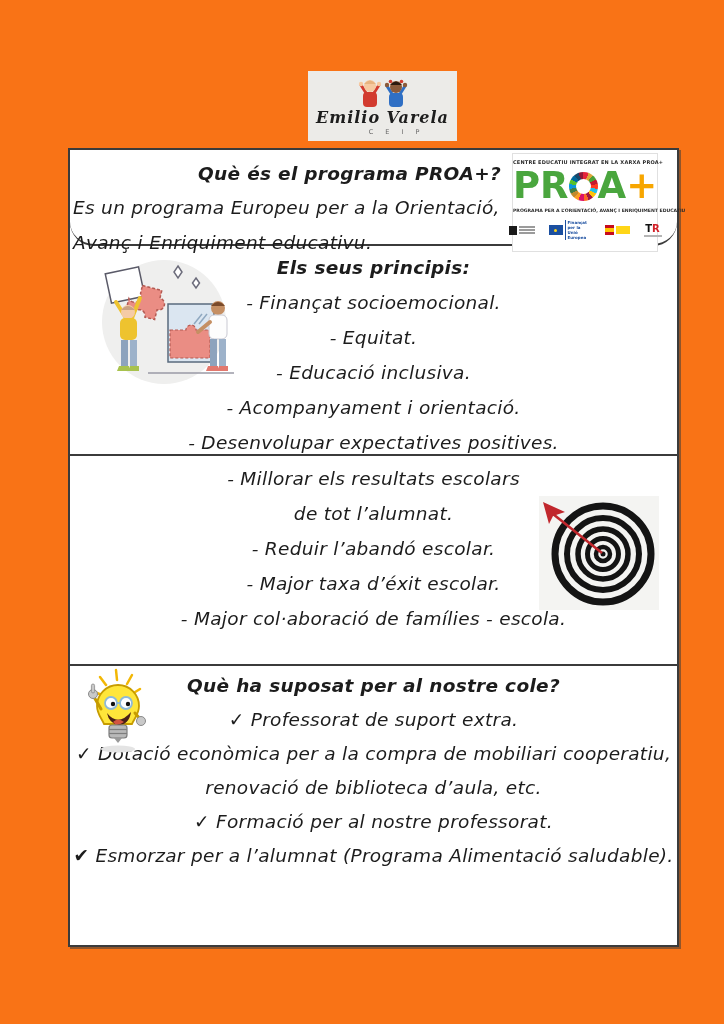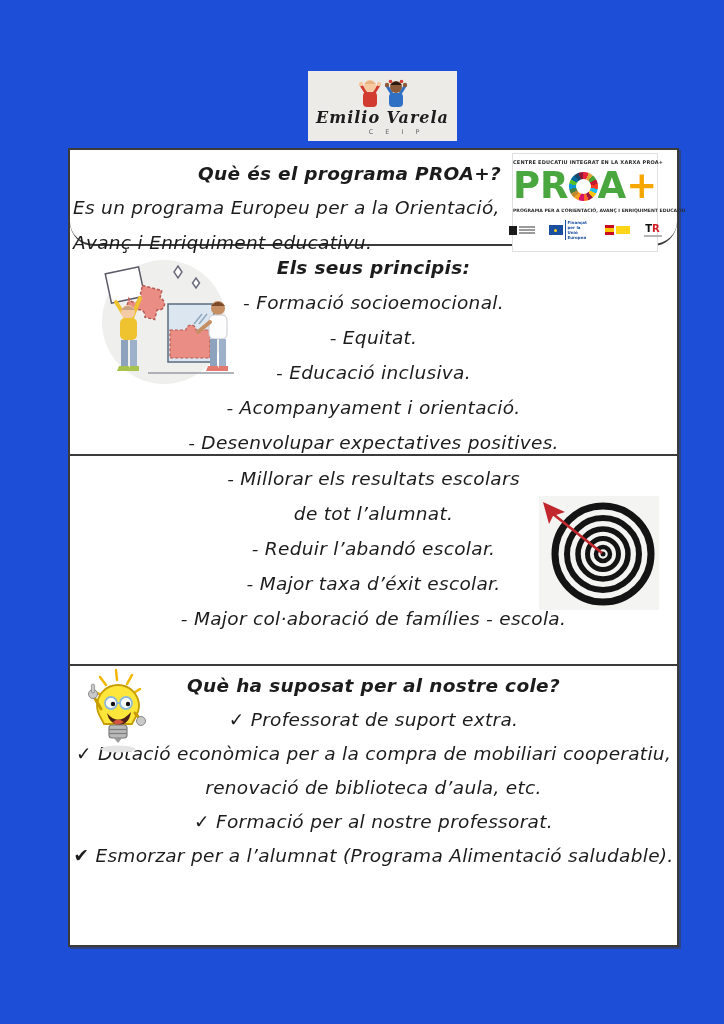--- a/index.html
+++ b/index.html
@@ -1,18 +1,18 @@
 <!DOCTYPE html>
 <html><head>
 <meta charset="utf-8">
 <style>
   * { margin:0; padding:0; box-sizing:border-box; }
   html,body { width:724px; height:1024px; background:#ffffff; overflow:hidden;
     font-family:"DejaVu Sans", sans-serif; }
-  .page { position:relative; width:724px; height:1024px; background:#1d4ed8; }
+  .page { position:relative; width:724px; height:1024px; background:#f97316; }
 
   
   .school-logo { position:absolute; left:308px; top:71px; width:149px; height:70px;
     background:#ecebe8; text-align:center; }
   .school-logo svg { display:block; margin:2px auto 0; }
   .school-name { font-family:"DejaVu Serif", serif; font-style:italic; font-weight:bold;
     font-size:16px; color:#1d1d1d; letter-spacing:1px; margin-top:-3px; }
   .school-sub { font-size:6.5px; color:#666; letter-spacing:5px; margin-top:1px;padding-left:28px; }
 
   
@@ -179,21 +179,21 @@
         <rect x="123" y="63" width="18" height="24" rx="5" fill="#fdfdfd" stroke="#c9c9d2" stroke-width="1"></rect>
         <line x1="124" y1="70" x2="112" y2="80" stroke="#c58f63" stroke-width="4" stroke-linecap="round"></line>
         <rect x="124" y="87" width="7" height="27" fill="#8da3bd"></rect>
         <rect x="133" y="87" width="7" height="27" fill="#9db2ca"></rect>
         <path d="M122,114 h10 v5 h-12 z" fill="#e2786e"></path>
         <path d="M133,114 h9 v5 h-11 z" fill="#e2786e"></path>
         <line x1="62" y1="121" x2="148" y2="121" stroke="#9a9aa6" stroke-width="1.5"></line>
       </svg>
       <div class="txt ctr">
         <div class="hand bold lh">Els seus principis:</div>
-        <div class="hand lh">- Formació socioemocional.</div>
+        <div class="hand lh">- Finançat socioemocional.</div>
         <div class="hand lh">- Equitat.</div>
         <div class="hand lh">- Educació inclusiva.</div>
         <div class="hand lh">- Acompanyament i orientació.</div>
         <div class="hand lh">- Desenvolupar expectatives positives.</div>
       </div>
     </section>
 
     <section class="row row3">
       <svg class="target-ill" width="120" height="114" viewBox="0 0 120 114">
         <rect x="0" y="0" width="120" height="114" fill="#f4f4f2"></rect>

